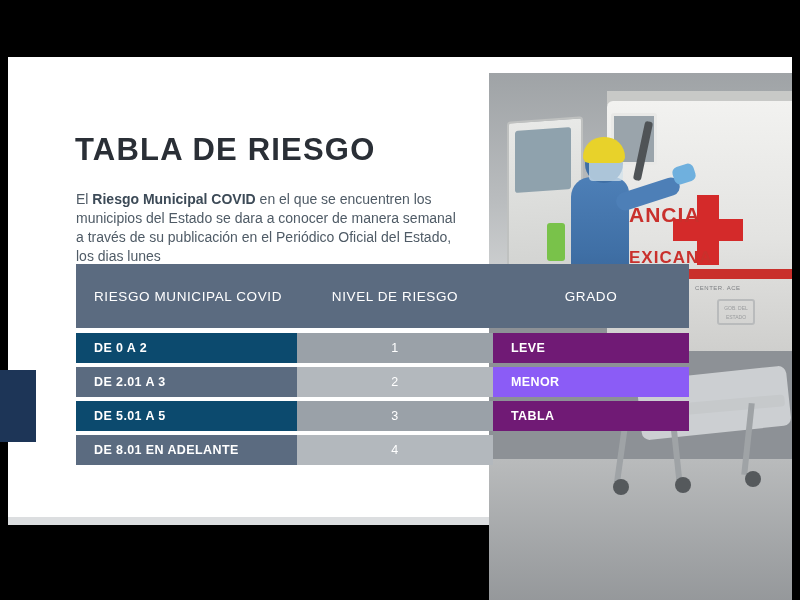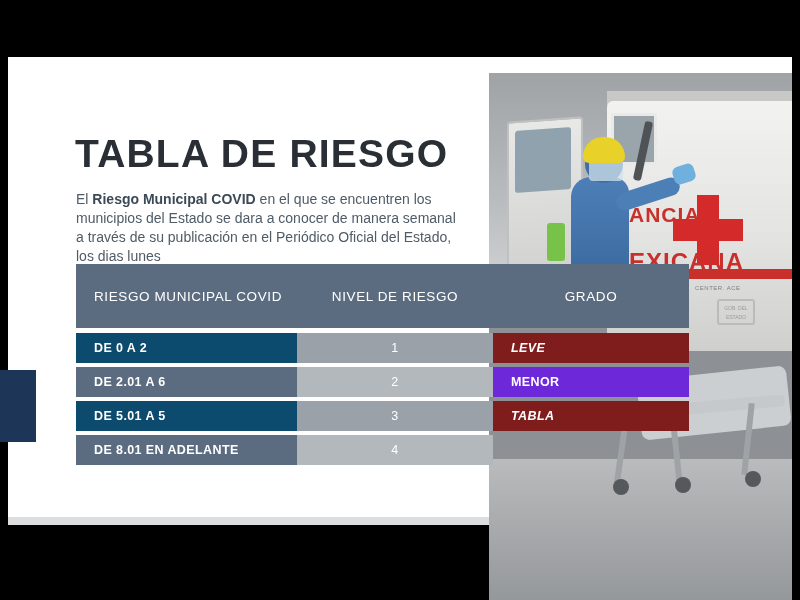--- a/index.html
+++ b/index.html
@@ -106,21 +106,21 @@
     background: #c9302c;
   }
   .amb-text-1, .amb-text-2 {
     position: absolute;
     color: #c9302c;
     font-weight: 700;
     letter-spacing: 1px;
     font-family: "Liberation Sans", sans-serif;
   }
   .amb-text-1 { left: 140px; top: 130px; font-size: 21px; }
-  .amb-text-2 { left: 140px; top: 175px; font-size: 24px; }
+  .amb-text-2 { left: 140px; top: 175px; font-size: 17px; }
   .amb-small-text {
     position: absolute;
     left: 206px; top: 212px;
     color: #7c7f82;
     font-size: 6px;
     letter-spacing: 0.5px;
   }
   .amb-badge {
     position: absolute;
     left: 228px; top: 226px;
@@ -231,21 +231,21 @@
   }
   .wheel-a { left: 124px; top: 406px; }
   .wheel-b { left: 186px; top: 404px; }
   .wheel-c { left: 256px; top: 398px; }
 
   
   .title {
     position: absolute;
     left: 75px;
     top: 132px;
-    font-size: 39px;
+    font-size: 31px;
     font-weight: 700;
     letter-spacing: 1.2px;
     color: #2a2f36;
   }
   .paragraph {
     position: absolute;
     left: 76px;
     top: 190px;
     width: 390px;
     font-size: 14px;
@@ -294,22 +294,22 @@
     letter-spacing: 0.4px;
   }
   .t-body .c1 { padding-left: 18px; box-sizing: border-box; }
   .t-body .c2 { justify-content: center; font-weight: 400; }
   .t-body .c3 { padding-left: 18px; box-sizing: border-box; }
 
   .t-body .r-odd .c1 { background: #0c4a6e; }
   .t-body .r-even .c1 { background: #5b6b80; }
   .t-body .r-odd .c2 { background: #9aa1a8; }
   .t-body .r-even .c2 { background: #b3b8bd; }
-  .t-body .r-odd .c3 { background: #7f1d1d; font-style: italic; }
-  .t-body .r-even .c3 { background: #6d28d9; }
+  .t-body .r-odd .c3 { background: #701a75; }
+  .t-body .r-even .c3 { background: #8b5cf6; }
 </style>
 </head>
 <body>
 
 <div class="stage">
 
   <div class="slide"></div>
   <div class="slide-edge"></div>
   <div class="navy-block"></div>
 
@@ -358,21 +358,21 @@
       <div class="cell c3">NIVEL DE RIESGO</div>
       <div class="cell c2">GRADO</div>
     </div>
     <div class="t-body">
       <div class="t-row r-odd">
         <div class="cell c1">DE 0 A 2</div>
         <div class="cell c2">1</div>
         <div class="cell c3">LEVE</div>
       </div>
       <div class="t-row r-even">
-        <div class="cell c1">DE 2.01 A 6</div>
+        <div class="cell c1">DE 2.01 A 3</div>
         <div class="cell c2">2</div>
         <div class="cell c3">MENOR</div>
       </div>
       <div class="t-row r-odd">
         <div class="cell c1">DE 5.01 A 5</div>
         <div class="cell c2">3</div>
         <div class="cell c3">TABLA</div>
       </div>
       <div class="t-row r-even">
         <div class="cell c1">DE 8.01 EN ADELANTE</div>

